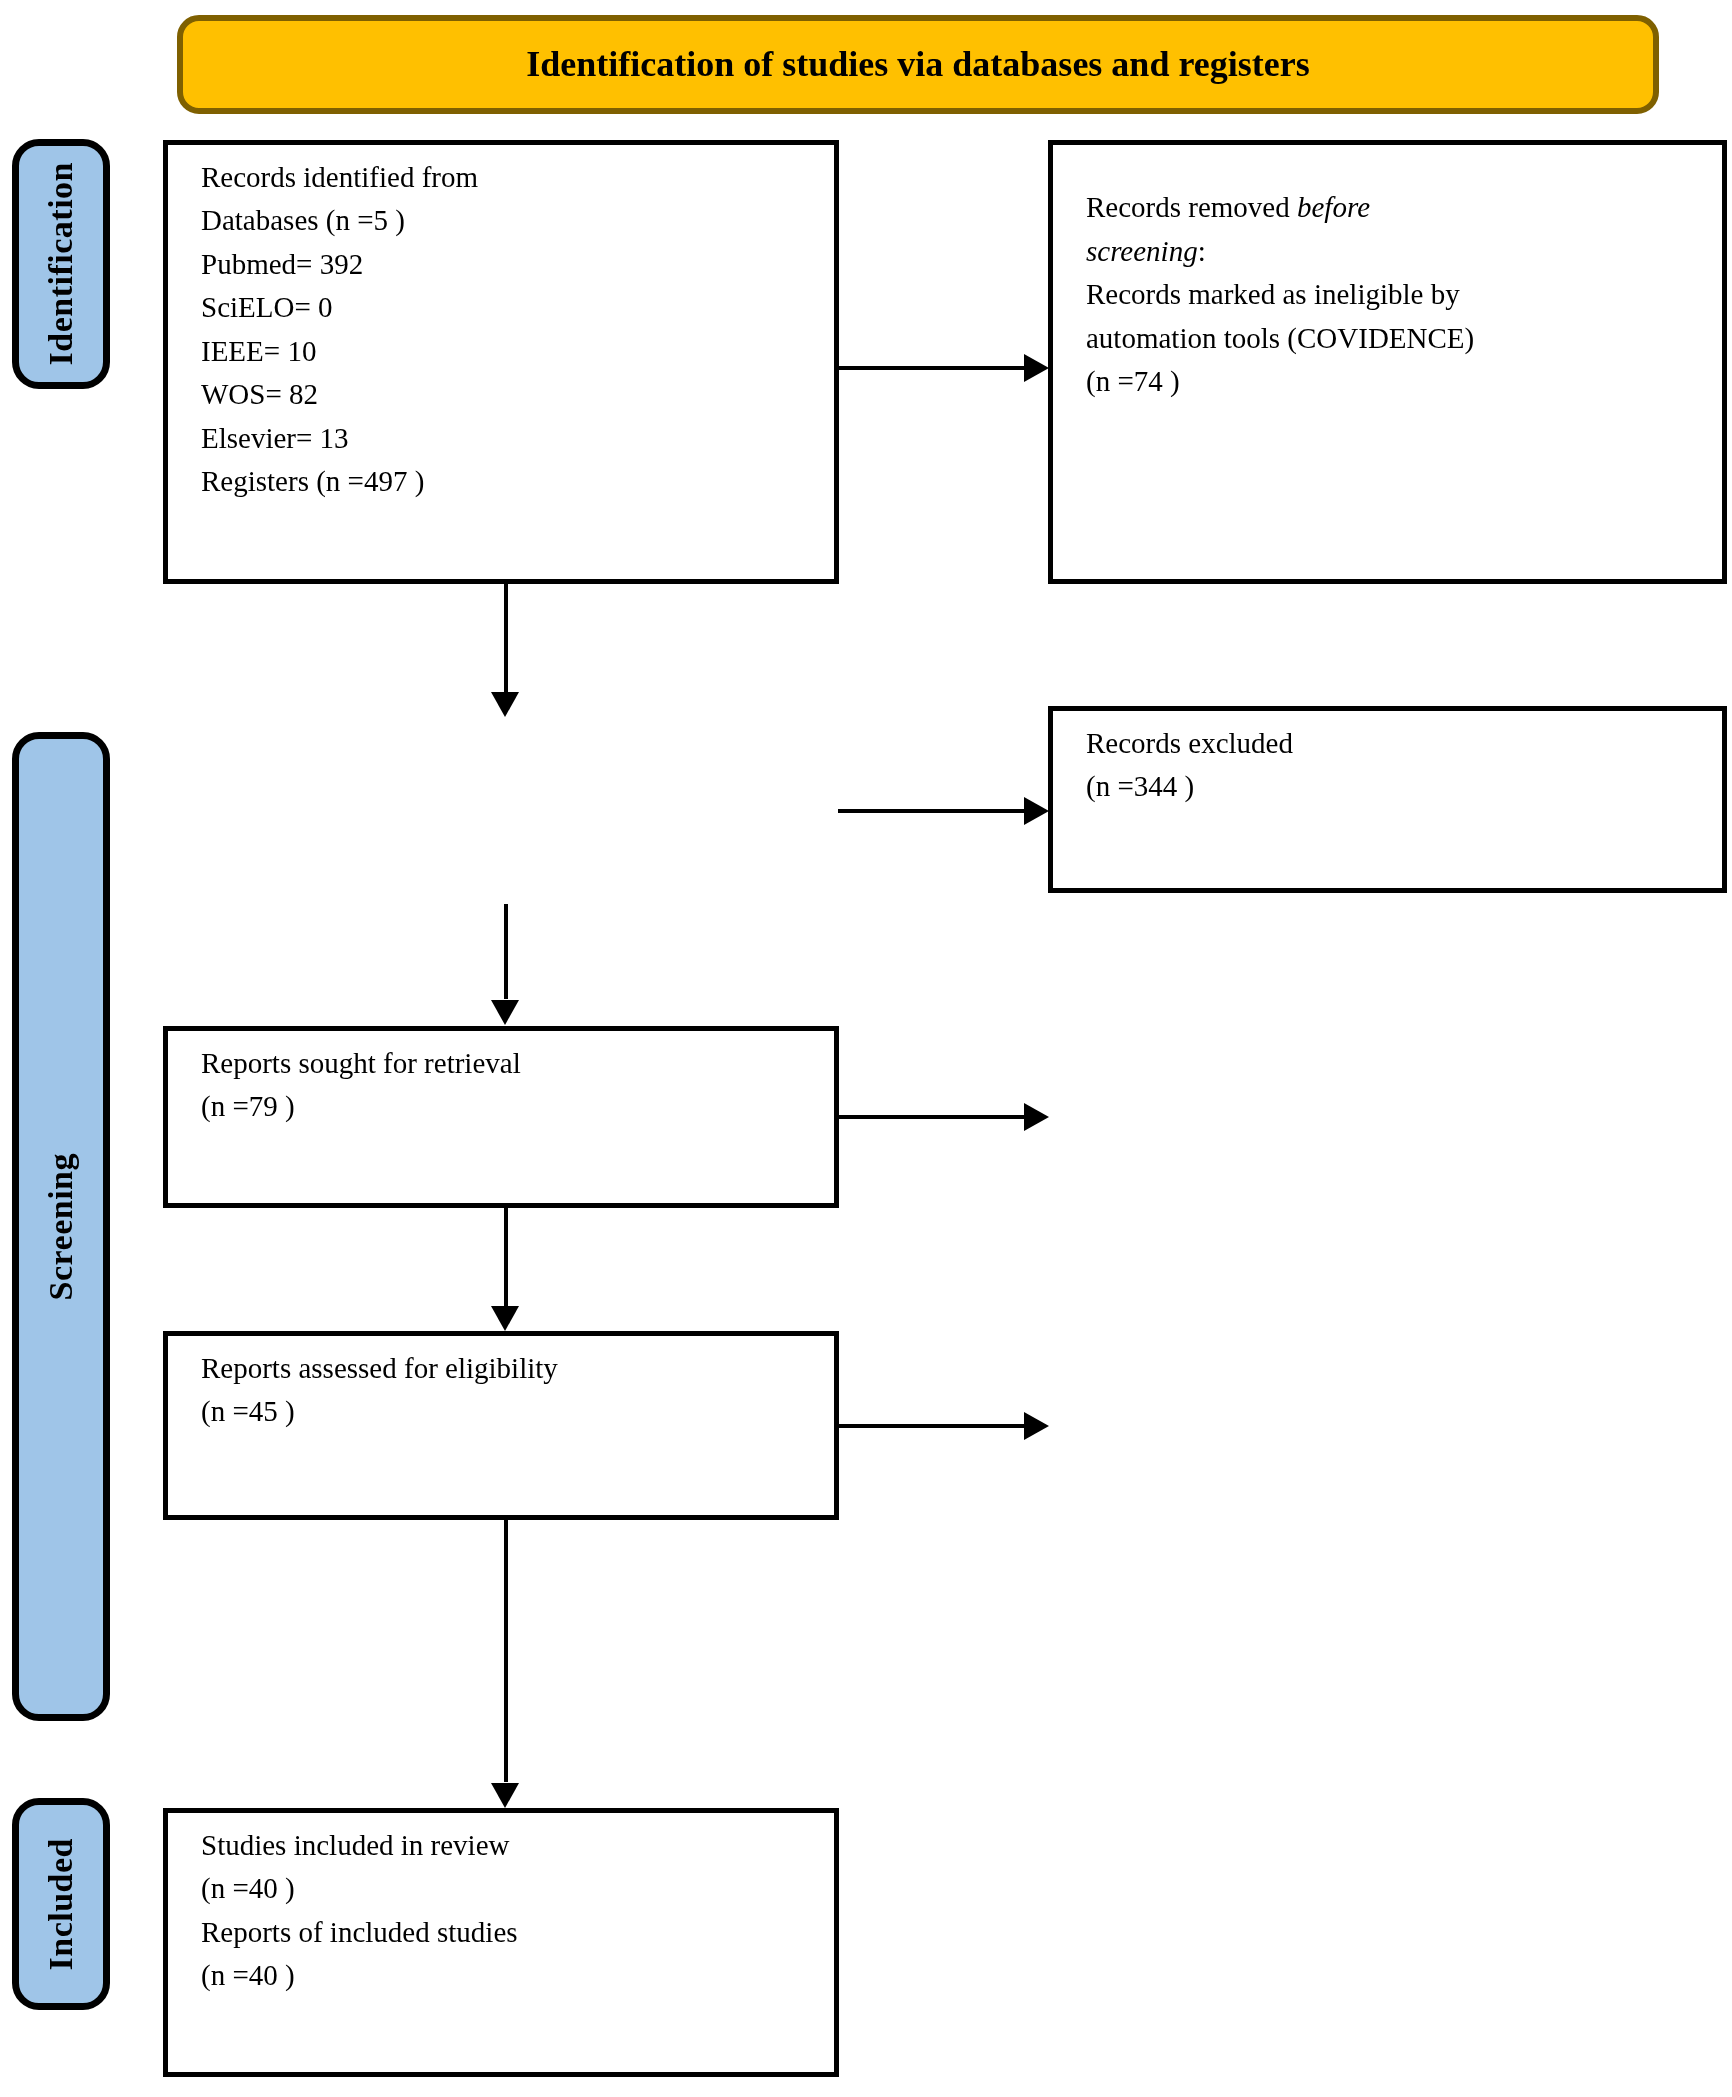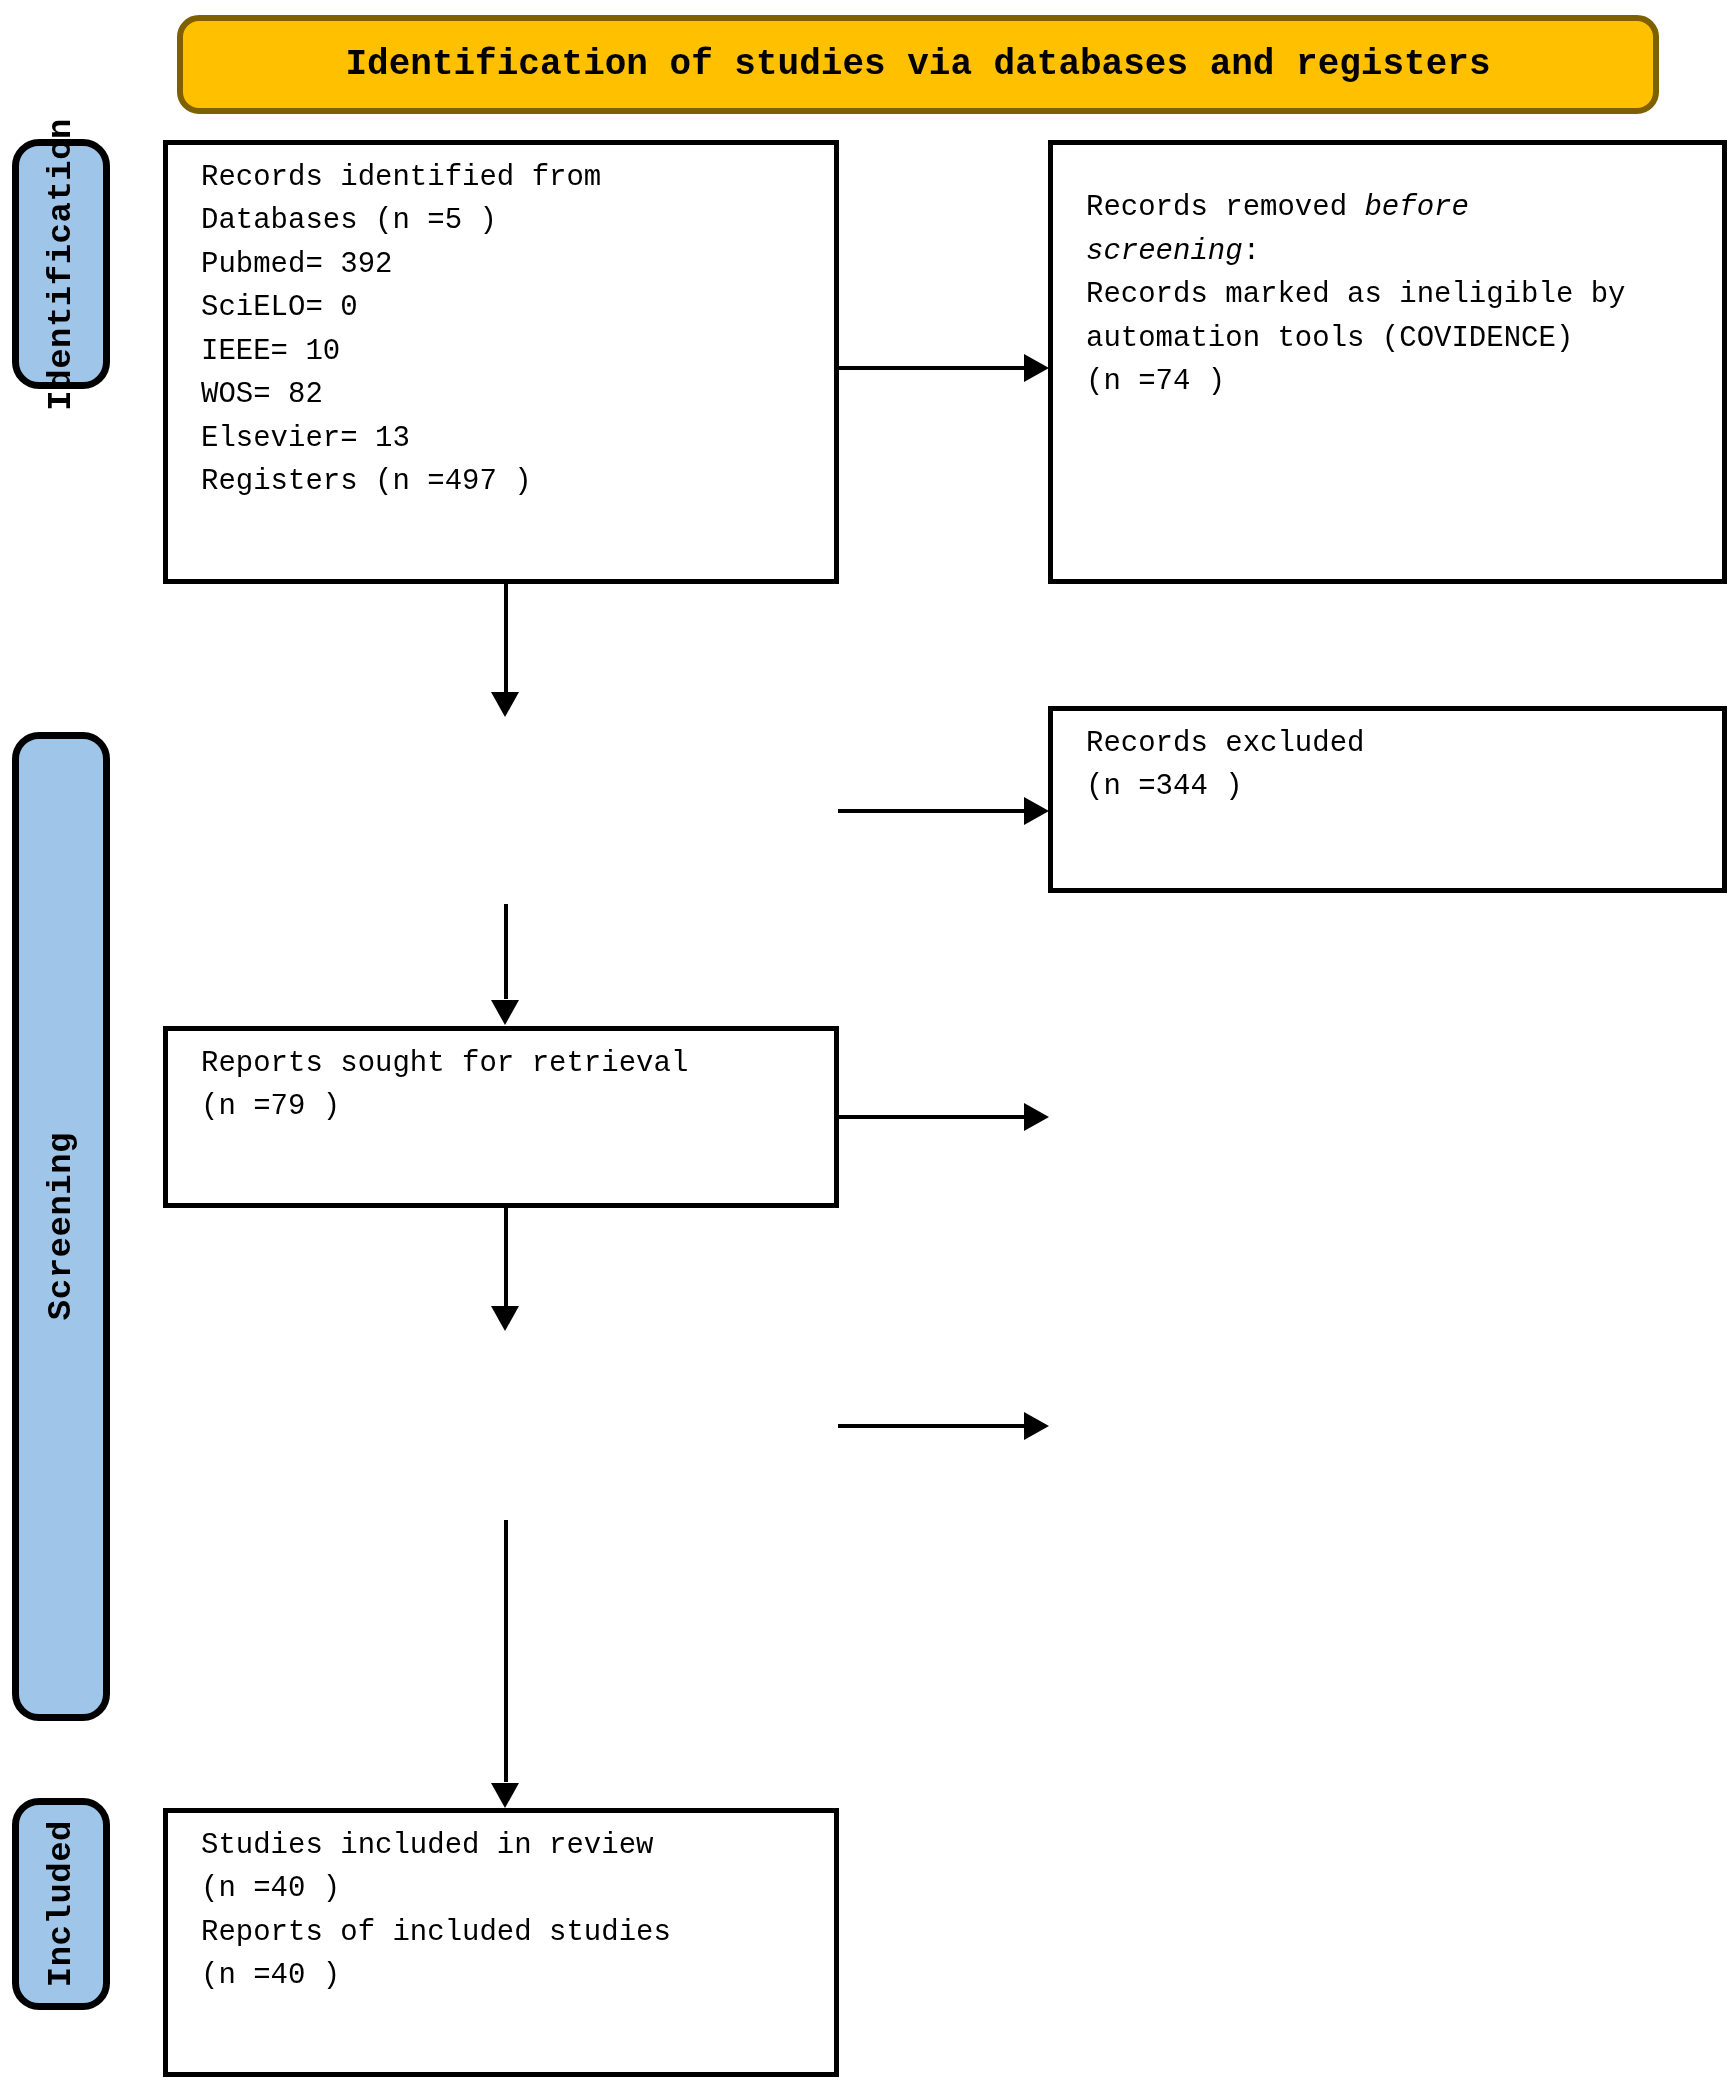--- a/index.html
+++ b/index.html
@@ -1,21 +1,21 @@
 <!DOCTYPE html>
 <html style="font-size:8.4px"><head>
 <meta charset="utf-8">
 <style>
   html, body { margin: 0; padding: 0; background: #ffffff; }
   #canvas {
     position: relative;
     width: 1700px;
     height: 2097px;
     background: #ffffff;
-    font-family: Liberation Mono, monospace;
+    font-family: Liberation Serif, serif;
     color: #000000;
   }
 
   
   .banner {
     position: absolute;
     left: 177px; top: 14.7px;
     width: 1482px; height: 99px;
     background: #FFC000;
     border: 6.3px solid #7F6000;
@@ -132,20 +132,24 @@
   <div class="flowbox col-right box-records-excluded">
     <div>Records excluded
 (n =344 )</div>
   </div>
 
   <div class="flowbox col-left box-reports-sought">
     <div>Reports sought for retrieval
 (n =79 )</div>
   </div>
 
+  <div class="flowbox col-left box-reports-assessed">
+    <div>Reports assessed for eligibility
+(n =45 )</div>
+  </div>
 
   <div class="flowbox col-left box-studies-included">
     <div>Studies included in review
 (n =40 )
 Reports of included studies
 (n =40 )</div>
   </div>
 
   <div>
     <div class="vline" style="left:504px; top:584px; height:108px;"></div>

